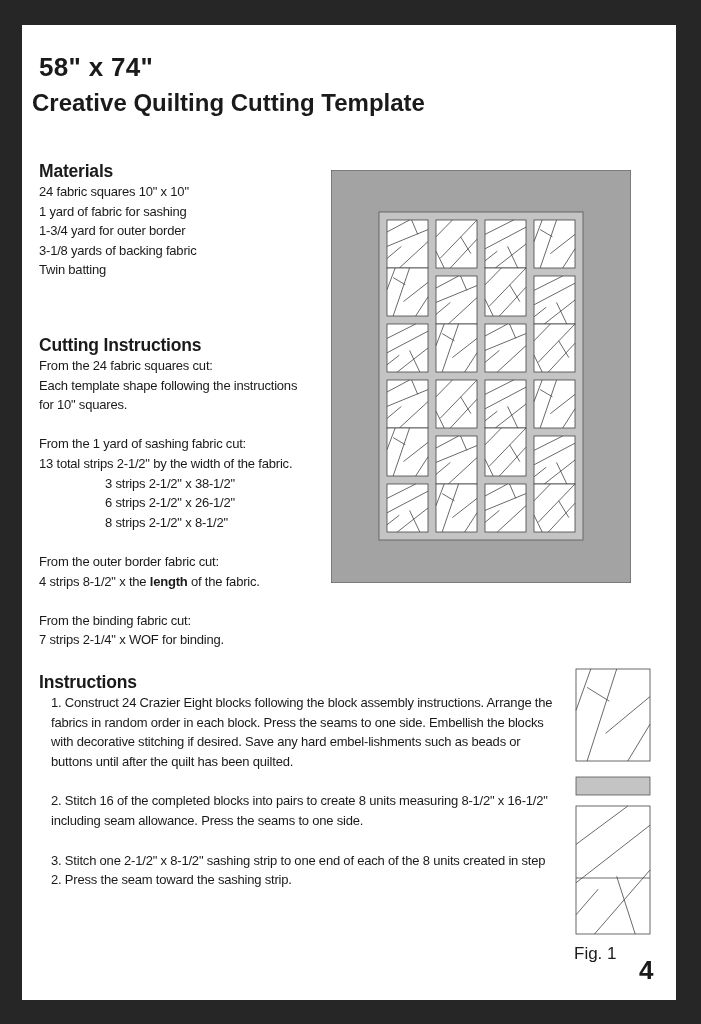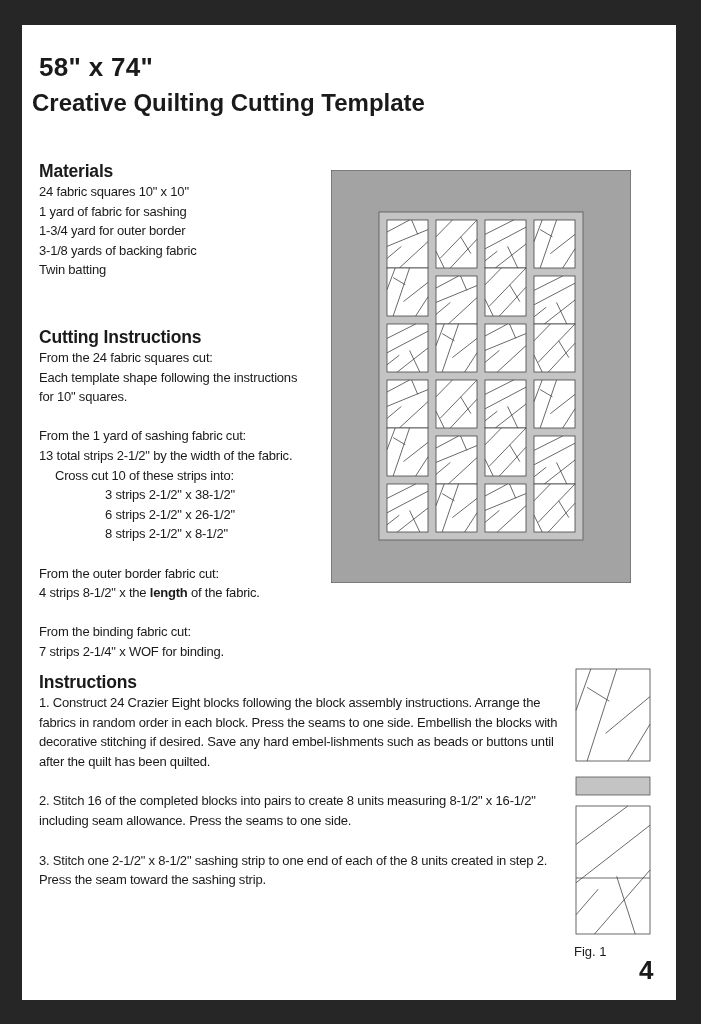--- a/index.html
+++ b/index.html
@@ -6,26 +6,26 @@
   body{width:701px;height:1024px;background:#262626;position:relative;overflow:hidden;font-family:"Liberation Sans",sans-serif;color:#1a1a1a;}
   .page{position:absolute;left:22px;top:25px;width:654px;height:975px;background:#fff;}
   .t1{position:absolute;left:17px;top:27px;font-size:26px;font-weight:bold;letter-spacing:0.3px;}
   .t2{position:absolute;left:10px;top:64px;font-size:24px;font-weight:bold;}
   .col{position:absolute;left:17px;width:300px;font-size:13px;line-height:19.6px;letter-spacing:-0.2px;margin-top:12px;}
   h3{margin:0;font-size:17.5px;font-weight:bold;line-height:22px;}
   .u{}
   .ind1{padding-left:16px;}
   .ind2{padding-left:66px;}
   .mat{top:123px;}
-  .cut{top:289px;}
+  .cut{top:297px;}
   .instr{position:absolute;left:17px;top:646px;width:520px;font-size:13px;line-height:19.6px;letter-spacing:-0.2px;}
-  .instr p{margin:0 0 20px 0;}
+  .instr p{margin:0 0 20px 12px;}
   .quilt{position:absolute;left:309px;top:145px;}
   .fig{position:absolute;left:553px;top:643px;}
-  .figlbl{position:absolute;left:552px;top:919px;font-size:13px;text-align:center;}
+  .figlbl{position:absolute;left:552px;top:919px;font-size:17px;text-align:center;}
   .pgnum{position:absolute;left:617px;top:930px;font-size:26px;font-weight:bold;}
 </style>
 </head>
 <body>
 
 <div class="page">
   <div class="t1">58" x 74"</div>
   <div class="t2">Creative Quilting Cutting Template</div>
 
   <div class="col mat">
@@ -38,21 +38,20 @@
   </div>
 
   <div class="col cut">
     <h3>Cutting Instructions</h3>
     <div class="u">From the 24 fabric squares cut:</div>
     <div>Each template shape following the instructions</div>
     <div>for 10" squares.</div>
     <div style="height:19.6px"></div>
     <div class="u">From the 1 yard of sashing fabric cut:</div>
     <div>13 total strips 2-1/2" by the width of the fabric.</div>
-    <div class="ind1">Cross cut 10 of these strips into:</div>
     <div class="ind2">3 strips 2-1/2" x 38-1/2"</div>
     <div class="ind2">6 strips 2-1/2" x 26-1/2"</div>
     <div class="ind2">8 strips 2-1/2" x 8-1/2"</div>
     <div style="height:19.6px"></div>
     <div class="u">From the outer border fabric cut:</div>
     <div><span>4 strips 8-1/2" x the </span><b>length</b><span> of the fabric.</span></div>
     <div style="height:19.6px"></div>
     <div class="u">From the binding fabric cut:</div>
     <div>7 strips 2-1/4" x WOF for binding.</div>
   </div>

